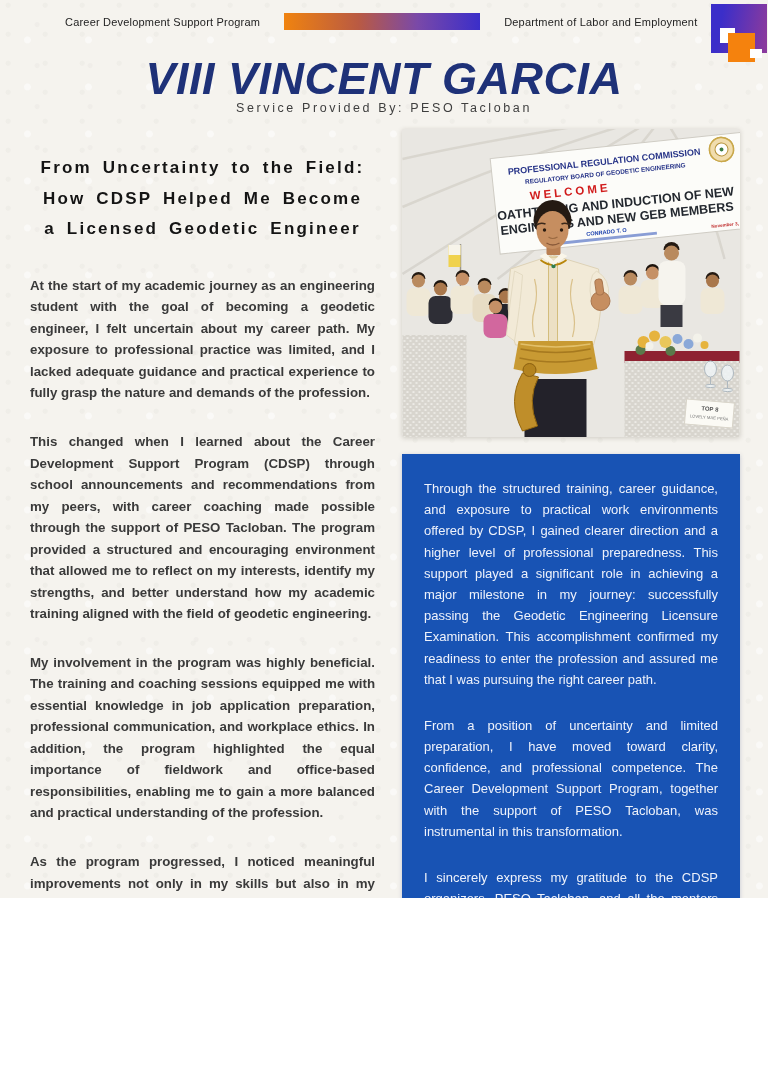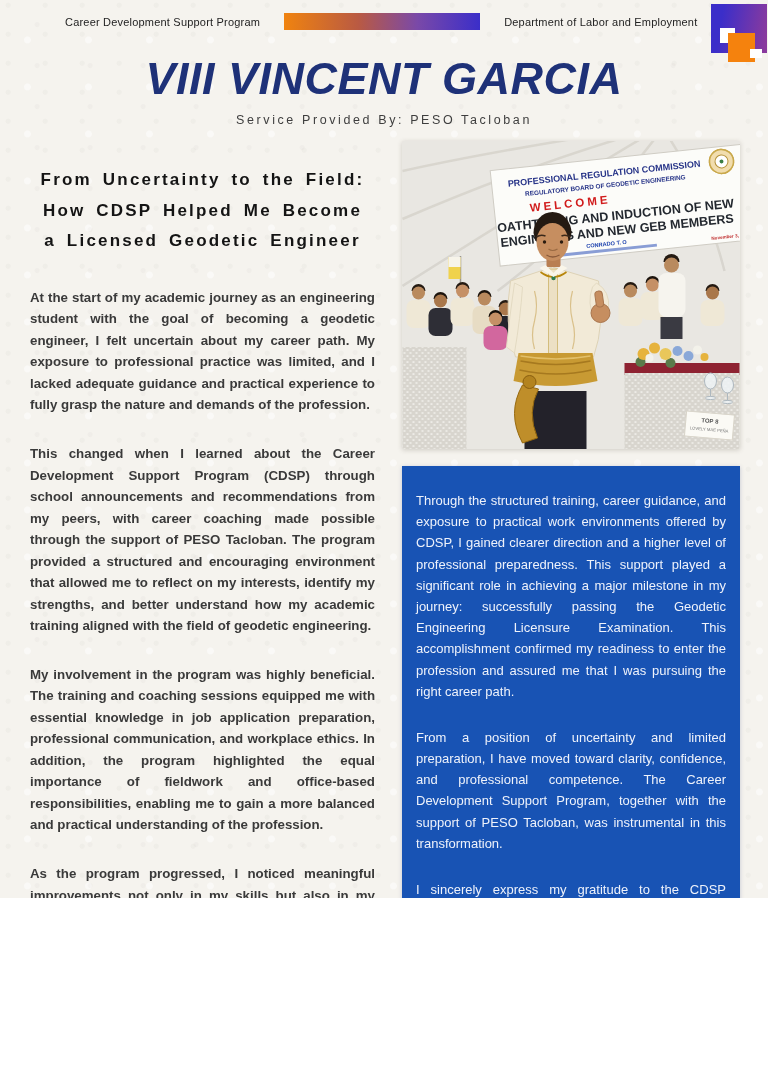--- a/index.html
+++ b/index.html
@@ -23,37 +23,37 @@
   .hdr-spacer { flex:1; }
   .deco { position:absolute; }
   .deco-big   { top:4px;  right:1px;  width:56px; height:49px;
     background:linear-gradient(100deg,#3b2ec9 20%,#8a3a9e 95%); }
   .deco-w1    { top:28px; right:33px; width:15px; height:15px; background:#ffffff; }
   .deco-or    { top:33px; right:13px; width:27px; height:29px; background:#f5820d; }
   .deco-w2    { top:49px; right:6px;  width:12px; height:9px;  background:#ffffff; }
   
   .title { margin-top:26px; text-align:center; font-size:45px; line-height:1;
     font-weight:bold; font-style:italic; letter-spacing:.5px; color:#1e3178; }
-  .subtitle { margin-top:12px; text-align:center; font-size:12.5px;
+  .subtitle { margin-top:0; text-align:center; font-size:12.5px;
     letter-spacing:2.6px; color:#3e3e3e; }
   
   .main { display:grid; grid-template-columns:1fr 338px; gap:27px;
     padding:14px 28px 0 30px; align-items:start; }
   .article-h {
     margin:24px 2px 30px; text-align:center; font-size:17px; font-weight:bold;
     letter-spacing:2.2px; word-spacing:4px; line-height:1.8; color:#141414; }
   .article p { font-size:13.3px; line-height:1.62; color:#3a3a3a;
     text-align:justify; margin-bottom:27px;font-weight:bold; }
   .article p:last-child { margin-bottom:12px; }
   
   .photo { width:338px; height:308px; margin-top:0; border-radius:2px;
     box-shadow:0 1px 5px rgba(70,60,40,.22); overflow:hidden; background:#e9e7e2; }
   .photo svg { display:block; }
   
-  .panel { margin-top:17px; background:#1853b4; padding:24px 14px;
+  .panel { margin-top:17px; background:#1853b4; padding:24px 22px;
     box-shadow:0 1px 4px rgba(40,60,120,.25); }
   .panel p { font-size:13px; line-height:1.63; color:#eef2fb;
     text-align:justify; margin-bottom:25px; }
   .panel p:last-child { margin-bottom:4px; }
   
   .ftr { margin-top:auto; display:flex; align-items:center; padding:0 28px 10px 30px; }
   .ftr-logos { display:flex; align-items:center; gap:8px; }
   .ftr-org { margin-left:10px; }
   .ftr-org-name { font-size:12.5px; font-weight:bold; color:#4633b8; line-height:1.25; }
   .ftr-org-sub  { font-size:11.5px; color:#f0821e; line-height:1.25; }

